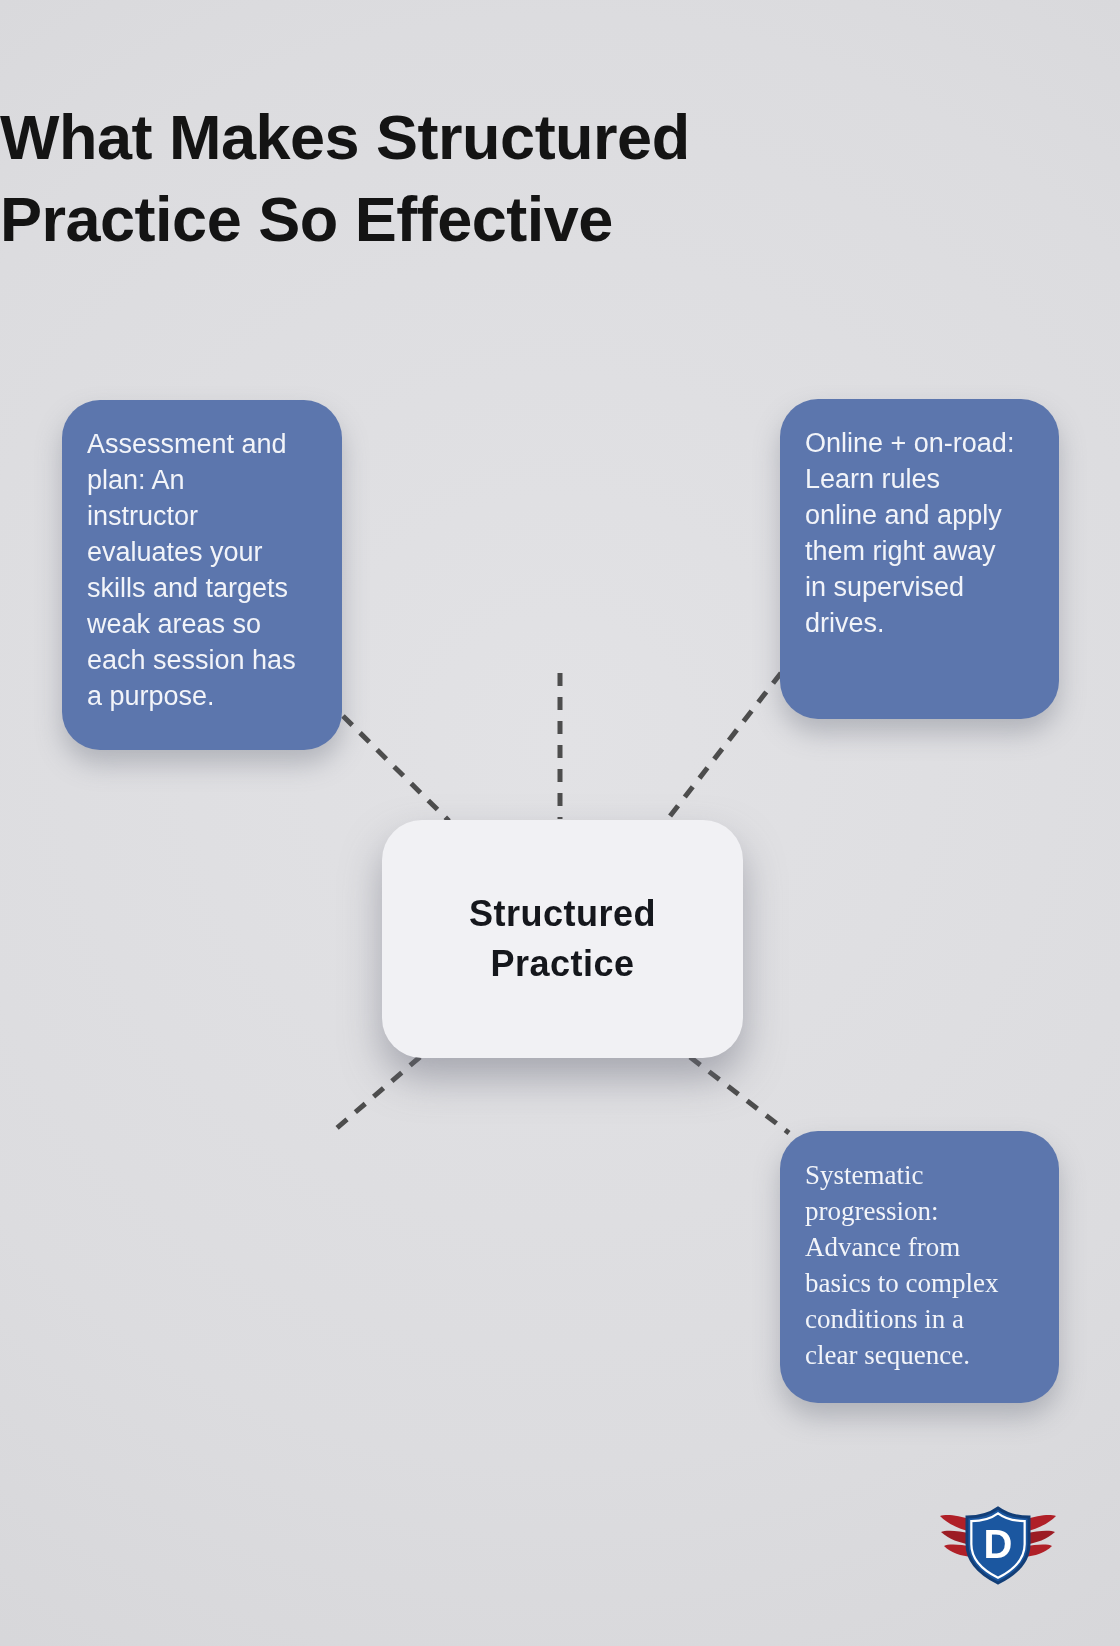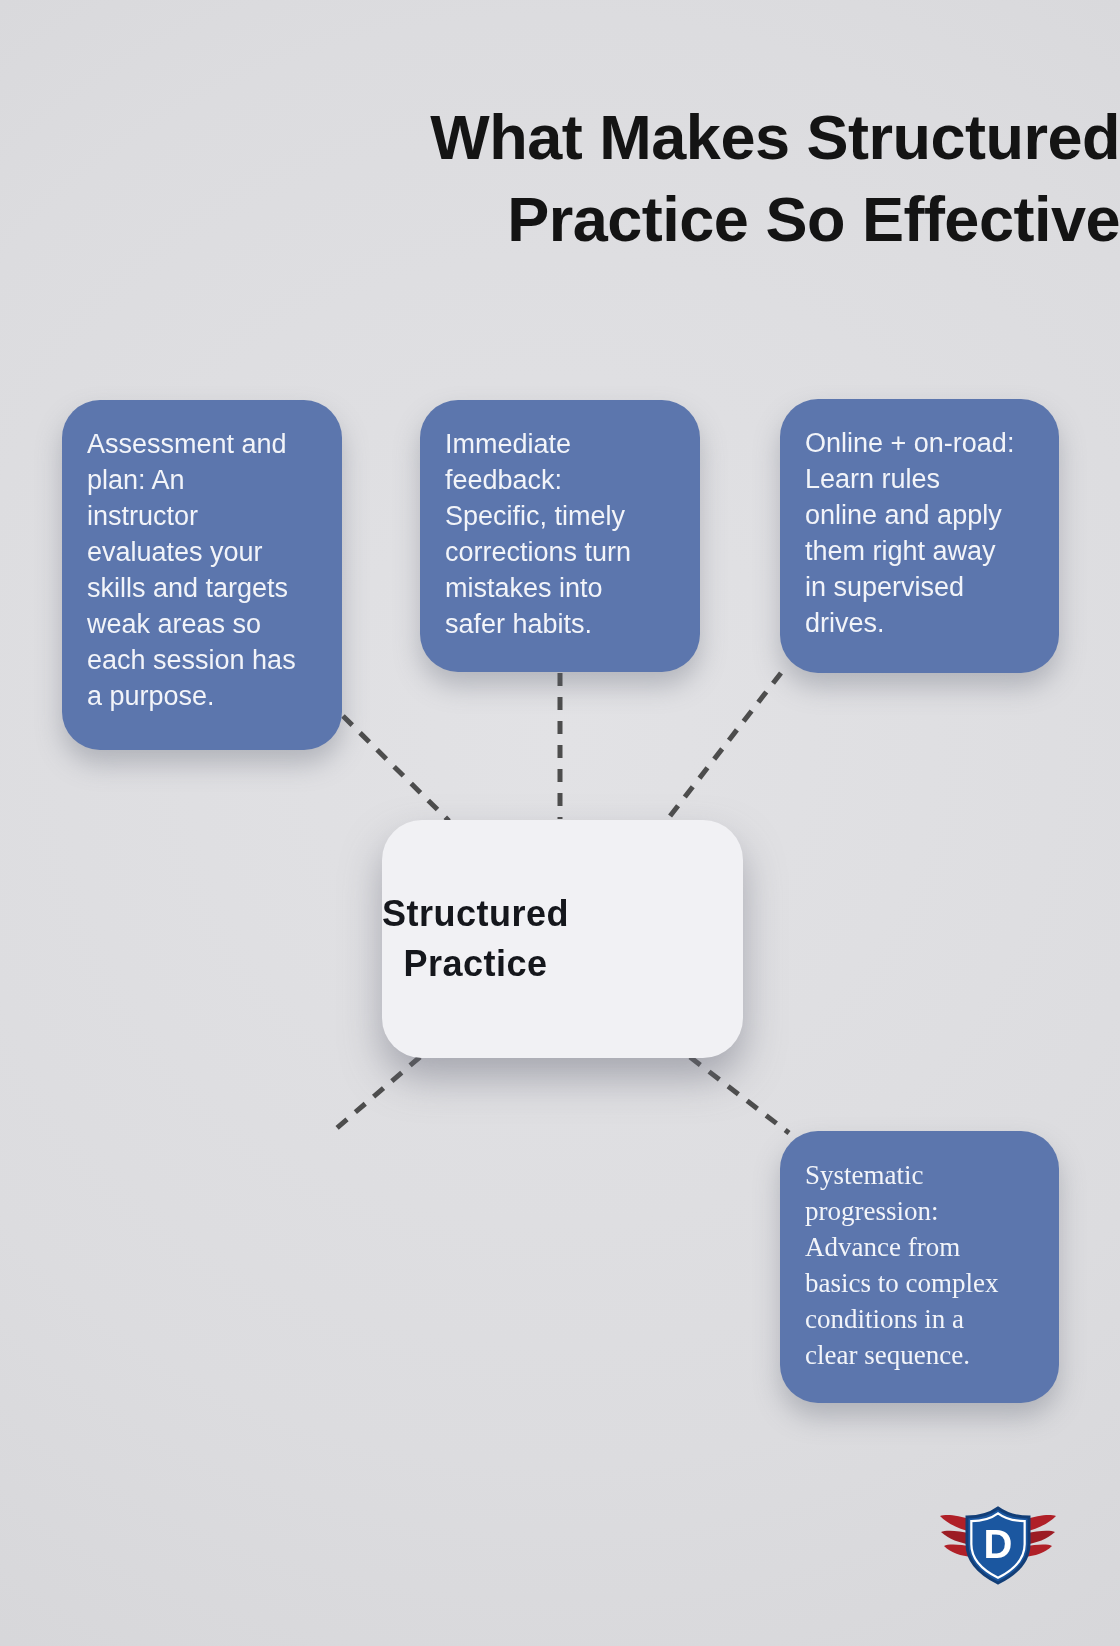--- a/index.html
+++ b/index.html
@@ -10,21 +10,21 @@
   .canvas{
     position:relative;
     width:1120px;height:1646px;
     margin:0 auto;
     overflow:hidden;
     background:radial-gradient(120% 80% at 50% 45%, #e2e2e5 0%, #dcdcdf 55%, #d3d3d6 100%);
   }
   .title{
     position:absolute;
     left:0;top:96px;width:1120px;
-    text-align:right;
+    text-align:left;
     font-size:63px;
     line-height:82px;
     font-weight:bold;
     letter-spacing:-0.5px;
     color:#141414;
     white-space:pre-line;
   }
   .card{
     position:absolute;
     background:#5c76ad;
@@ -32,30 +32,30 @@
     box-shadow:0 14px 26px rgba(95,100,115,0.35);
     color:#f2f4f9;
     font-size:27px;
     line-height:36px;
     box-sizing:border-box;
     padding:26px 22px 24px 25px;
   }
   .card .card-text{white-space:pre-line;}
   .card1{left:62px;  top:400px;  width:280px; height:350px;}
   .card2{left:420px; top:400px;  width:280px; height:272px;}
-  .card3{left:780px; top:399px;  width:279px; height:274px;}
+  .card3{left:780px; top:399px;  width:279px; height:320px;}
   .card4{left:62px;  top:1130px; width:279px; height:230px;}
   .card5{left:780px; top:1131px; width:279px; height:272px;font-family:Liberation Serif, serif;}
   .center-node{
     position:absolute;
     left:382px;top:820px;width:361px;height:238px;
     background:#f1f1f4;
     border-radius:40px;
     box-shadow:0 20px 38px rgba(110,112,125,0.5);
-    display:flex;align-items:center;
+    display:flex;align-items:center;justify-content:center;
     text-align:center;
     font-size:36px;line-height:50px;
     font-weight:bold;
     letter-spacing:0.5px;
     color:#15171c;
     white-space:pre-line;
   }
   .connector-svg{
     position:absolute;left:0;top:0;width:1120px;height:1646px;
     pointer-events:none;
@@ -84,28 +84,20 @@
     <span class="card-text">Assessment and
 plan: An
 instructor
 evaluates your
 skills and targets
 weak areas so
 each session has
 a purpose.</span>
   </div>
 
-  <div class="card card2">
-    <span class="card-text">Immediate
-feedback:
-Specific, timely
-corrections turn
-mistakes into
-safer habits.</span>
-  </div>
 
   <div class="card card3">
     <span class="card-text">Online + on-road:
 Learn rules
 online and apply
 them right away
 in supervised
 drives.</span>
   </div>
 

